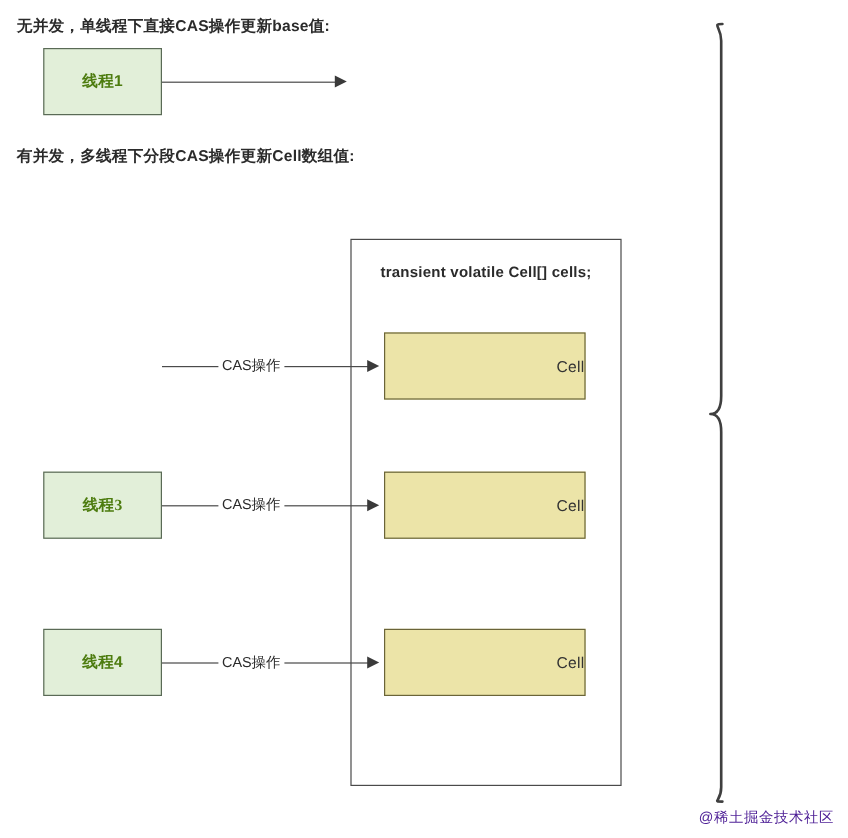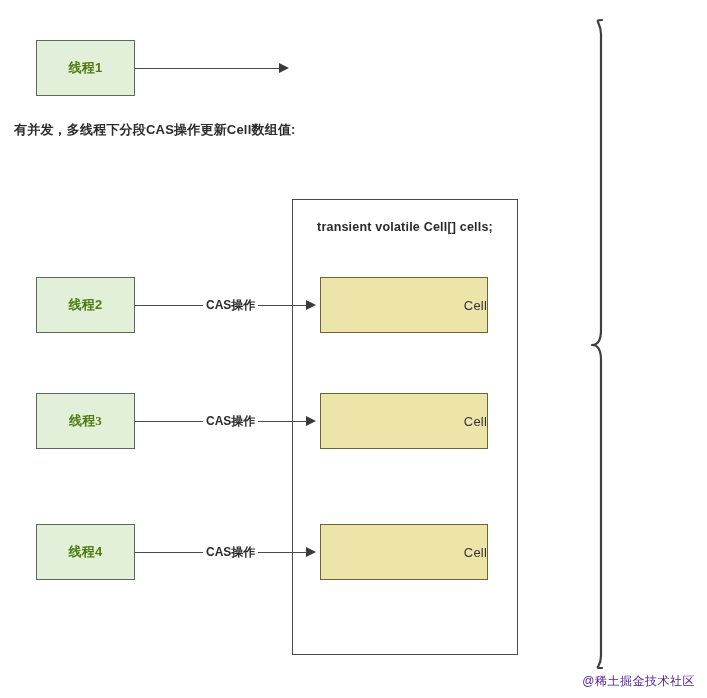--- a/index.html
+++ b/index.html
@@ -102,25 +102,24 @@
     height: 0;
     border-top: 5px solid transparent;
     border-bottom: 5px solid transparent;
     border-left: 10px solid #3a3a3a;
   }
   .edge-label {
     position: absolute;
     background: #ffffff;
     padding: 0 3px;
     font-size: 12px;
-    font-weight: bold;
+    font-weight: normal;
     color: #2b2b2b;
     white-space: nowrap;
     transform: translateY(-50%);
-    margin-left: 21px;
   }
 
   #brace-svg {
     position: absolute;
     left: 580px;
     top: 18px;
     width: 40px;
     height: 652px;
   }
   .sum-label {
@@ -141,38 +140,36 @@
     color: #4c1d95;
     letter-spacing: 0.5px;
     white-space: nowrap;
   }
 </style>
 </head>
 <body>
 
 <div id="canvas">
 
+  <div class="heading" id="heading-single">无并发，单线程下直接CAS操作更新base值:</div>
 
   <div class="node thread-box" style="left:36px; top:40px;">
     <span>线程1</span>
   </div>
 
   <div class="edge" style="left:135px; top:68px; width:147px;"></div>
   <div class="arrow-head" style="left:279px; top:63px;"></div>
 
 
   <div class="heading" id="heading-multi">有并发，多线程下分段CAS操作更新Cell数组值:</div>
 
   <div class="cells-container">
     <div class="cells-title">transient volatile Cell[] cells;</div>
   </div>
 
-  <div class="node thread-box" style="left:36px; top:277px;">
-    <span>线程2</span>
-  </div>
   <div class="edge" style="left:135px; top:305px; width:174px;"></div>
   <div class="edge-label" style="left:182px; top:305px;">CAS操作</div>
   <div class="arrow-head" style="left:306px; top:300px;"></div>
   <div class="node cell-box" style="top:277px;">
     <span>Cell</span>
   </div>
 
   <div class="node thread-box" style="left:36px; top:393px;font-family:Liberation Serif, serif;">
     <span>线程3</span>
   </div>

